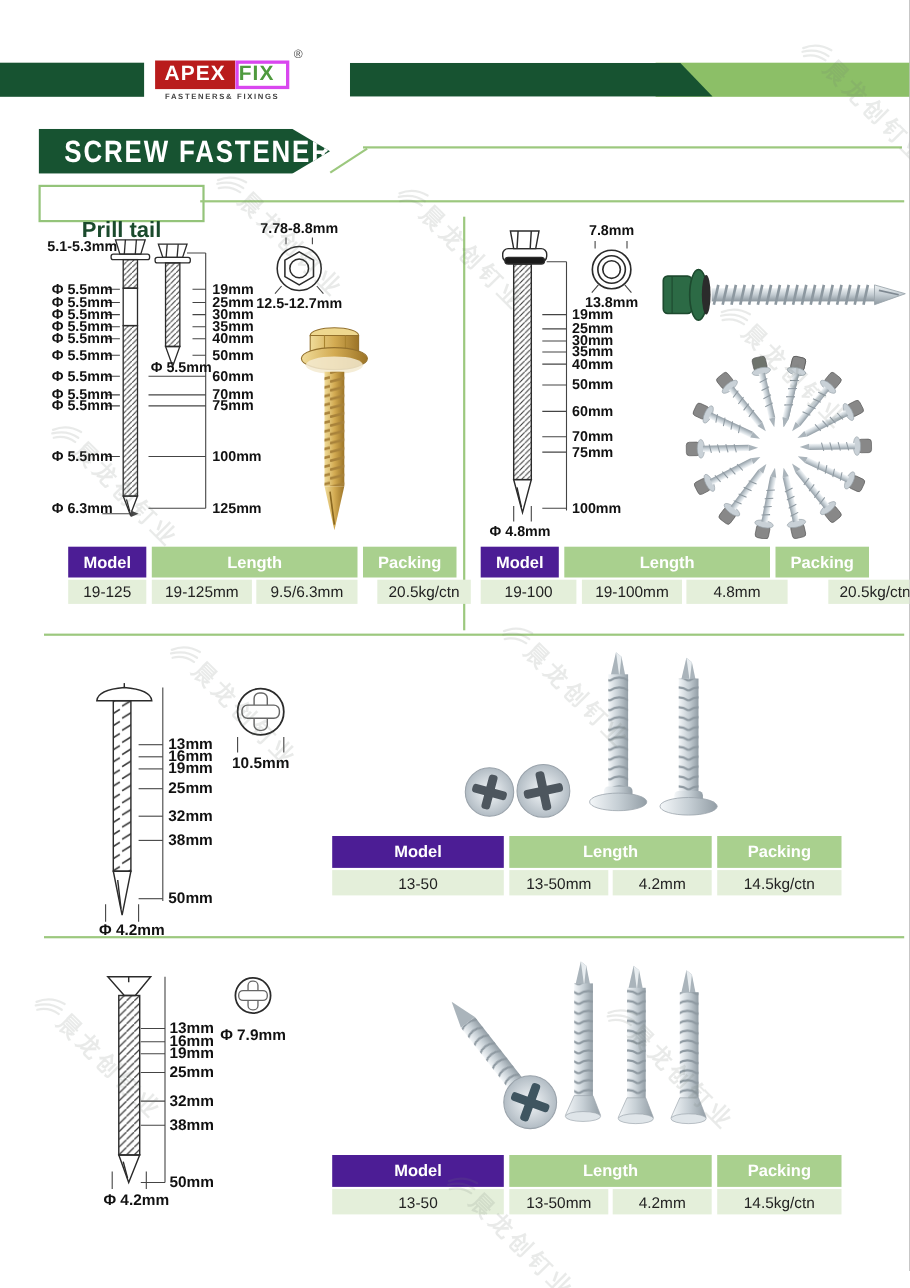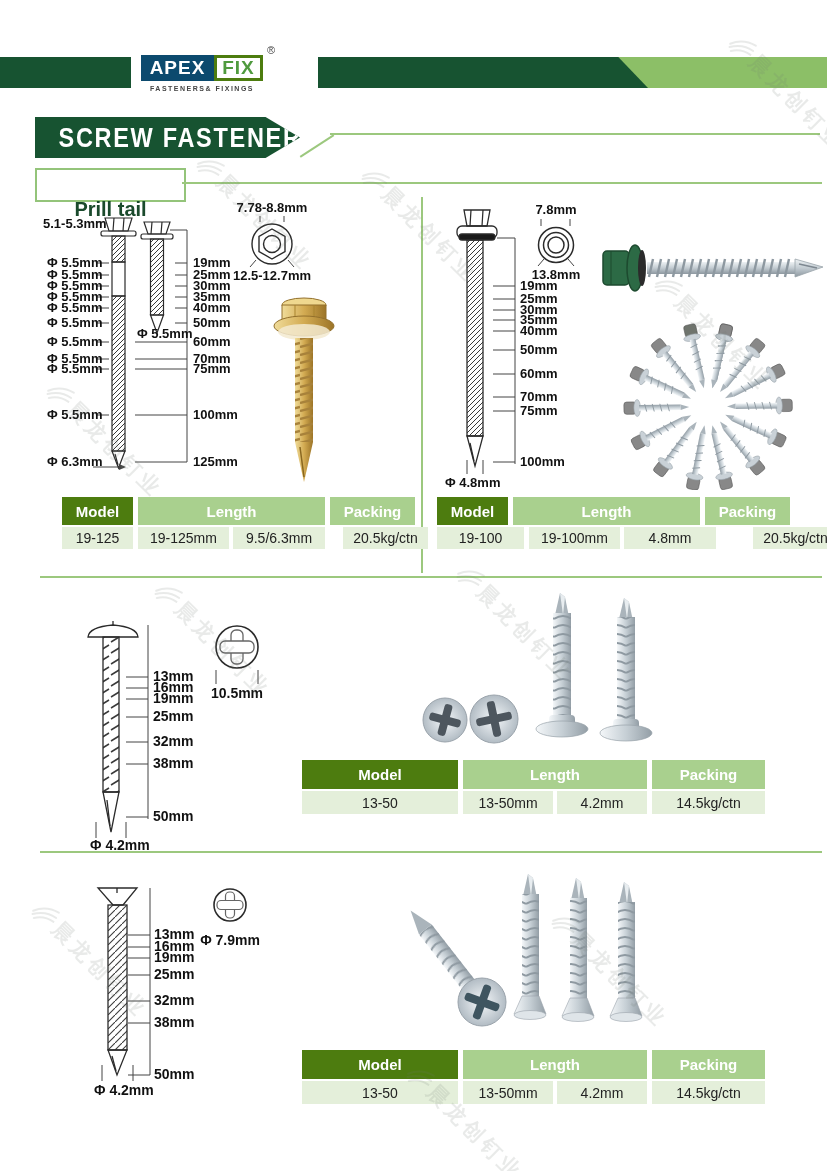--- a/index.html
+++ b/index.html
@@ -2,41 +2,41 @@
 <html><head>
 <meta charset="utf-8">
 <style>
   html,body{margin:0;padding:0;background:#888;}
   #canvas{position:relative;width:827px;height:1171px;background:#fff;overflow:hidden;
           font-family:"Liberation Sans",sans-serif;margin:0 auto;}
   .abs{position:absolute;}
   
   .bar-dark{background:#175331;}
   .bar-light{background:#8cbf67;}
-  .logo-apex{background:#0c4a6e;color:#fff;font-weight:700;font-size:19px;letter-spacing:1px;
+  .logo-apex{background:#b91c1c;color:#fff;font-weight:700;font-size:19px;letter-spacing:1px;
              display:flex;align-items:center;justify-content:center;}
-  .logo-fix{background:#fff;border:3px solid #4d7c0f;color:#4f9a3e;font-weight:700;font-size:19px;
-            letter-spacing:1px;display:flex;align-items:center;justify-content:center;box-sizing:border-box;}
+  .logo-fix{background:#fff;border:3px solid #d946ef;color:#4f9a3e;font-weight:700;font-size:19px;
+            letter-spacing:1px;display:flex;align-items:center;box-sizing:border-box;}
   .logo-reg{font-size:11px;color:#444;}
   .logo-tag{font-size:7px;letter-spacing:1.5px;color:#444;text-align:center;font-weight:700;}
   
   .banner{background:#175331;clip-path:polygon(0 0,87% 0,100% 50%,87% 100%,0 100%);
           display:flex;align-items:center;}
   .banner span{color:#fff;font-weight:700;font-size:28px;letter-spacing:2px;
                transform:scaleX(.84);transform-origin:left center;padding-left:28px;white-space:nowrap;}
   .gline{background:#9cc87e;}
   .cat-box{background:#fff;border:2px solid #94c47a;display:flex;align-items:center;justify-content:center;}
   .cat-box span{color:#1a4a2c;font-weight:700;font-size:20px;margin-top:48px;}
   
   .spec-table{position:absolute;}
   .hrow,.drow{display:flex;gap:5px;}
   .drow{margin-top:2px;}
   .cell{display:flex;align-items:center;justify-content:center;box-sizing:border-box;}
   .th{color:#fff;font-weight:700;font-size:15px;}
-  .th-model{background:#4d7c0f;}
+  .th-model{background:#4c1d95;}
   .th-green{background:#a9d08e;text-align:center;}
   .dcell{background:#e4efda;color:#222;font-size:14px;}
   .len-split{display:flex;gap:4px;}
   
   .dlabel{font:700 13px "Liberation Sans",sans-serif;fill:#111;}
   .dlabel14{font:700 14px "Liberation Sans",sans-serif;fill:#111;}
   svg{display:block;}
   
   .wm{position:absolute;display:flex;align-items:flex-start;gap:3px;transform:rotate(45deg);
       transform-origin:left top;color:#6f7a72;opacity:.15;font-size:21px;letter-spacing:4px;

